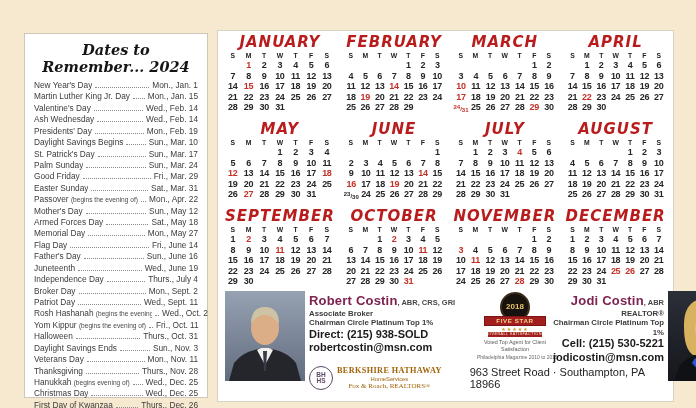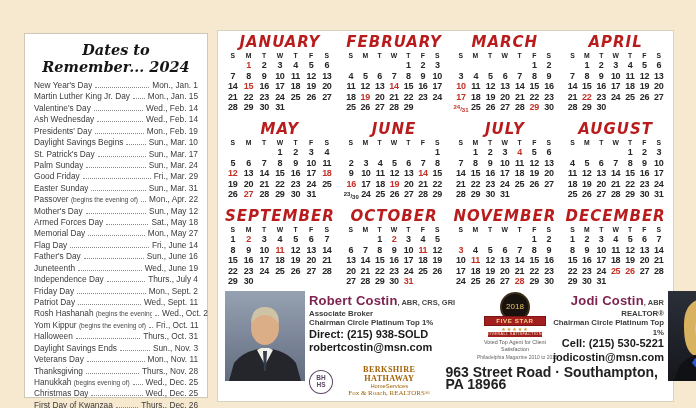--- a/index.html
+++ b/index.html
@@ -50,25 +50,25 @@
   .bottom-row { display:flex; align-items:flex-start; margin-top:2px; }
   .bhhs { display:flex; align-items:center; width:168px; }
   .bhhs-circle { width:24px; height:24px; border:1.6px solid #5e4766; border-radius:50%;
                  display:flex; flex-direction:column; align-items:center; justify-content:center;
                  color:#5e4766; font-size:6.5px; font-weight:bold; line-height:6.5px; margin-right:4px; }
   .bhhs-text { text-align:center; color:#a16207; }
   .bhhs-name { font-family:"Liberation Serif", serif; font-size:8.2px; font-weight:bold; letter-spacing:0.4px; line-height:8.5px; }
   .bhhs-sub { font-size:5.8px; line-height:6px; }
   .bhhs-fox { font-family:"Liberation Serif", serif; font-size:7px; line-height:8px; }
   .address { text-align:left; padding-left:4px; }
-  .addr-line { font-size:14px; font-weight:bold; color:#222; line-height:12px; }
+  .addr-line { font-size:11px; font-weight:normal; color:#222; line-height:12px; }
 
   
   .badge-circle { width:30px; height:30px; margin:1px auto 0 auto; background:#17120e; border-radius:50%;
-                  border:2px solid #3a2c18; color:#e7c36a; font-size:8px; font-weight:normal;
+                  border:2px solid #3a2c18; color:#e7c36a; font-size:8px; font-weight:bold;
                   display:flex; align-items:center; justify-content:center; }
   .badge-band { width:62px; margin:-6px auto 0 auto; background:#a31f1f; color:#f2d488;
                 font-size:6.2px; font-weight:bold; letter-spacing:0.6px; line-height:8px;
                 border:1px solid #7d1414; position:relative; }
   .badge-stars { font-size:5px; color:#caa23a; line-height:6px; letter-spacing:1px; }
   .badge-ribbon { width:54px; margin:0 auto; background:#a31f1f; color:#f5e9c8; font-size:3.8px;
                   letter-spacing:0.4px; line-height:5.5px; }
   .badge-cap { font-size:5.4px; color:#5a5a5a; line-height:6.4px; margin-top:2px; }
   .badge-cap2 { font-size:5px; color:#6a6a6a; line-height:6px; margin-top:2px; white-space:nowrap; }
 </style>
@@ -121,21 +121,21 @@
           <span class="ev-date">Sun., Mar. 24</span>
         </div>
         <div class="ev-row">
           <span class="ev-name">Good Friday</span>
           <span class="ev-fill"></span>
           <span class="ev-date">Fri., Mar. 29</span>
         </div>
         <div class="ev-row">
           <span class="ev-name">Easter Sunday</span>
           <span class="ev-fill"></span>
-          <span class="ev-date">Sun., Mar. 31</span>
+          <span class="ev-date">Sat., Mar. 31</span>
         </div>
         <div class="ev-row">
           <span class="ev-name">Passover <span class="ev-paren">(begins the evening of)</span></span>
           <span class="ev-fill"></span>
           <span class="ev-date">Mon., Apr. 22</span>
         </div>
         <div class="ev-row">
           <span class="ev-name">Mother's Day</span>
           <span class="ev-fill"></span>
           <span class="ev-date">Sun., May 12</span>
@@ -164,21 +164,21 @@
           <span class="ev-name">Juneteenth</span>
           <span class="ev-fill"></span>
           <span class="ev-date">Wed., June 19</span>
         </div>
         <div class="ev-row">
           <span class="ev-name">Independence Day</span>
           <span class="ev-fill"></span>
           <span class="ev-date">Thurs., July 4</span>
         </div>
         <div class="ev-row">
-          <span class="ev-name">Friday Day</span>
+          <span class="ev-name">Broker Day</span>
           <span class="ev-fill"></span>
           <span class="ev-date">Mon., Sept. 2</span>
         </div>
         <div class="ev-row">
           <span class="ev-name">Patriot Day</span>
           <span class="ev-fill"></span>
           <span class="ev-date">Wed., Sept. 11</span>
         </div>
         <div class="ev-row">
           <span class="ev-name">Rosh Hashanah <span class="ev-paren">(begins the evening of)</span></span>

